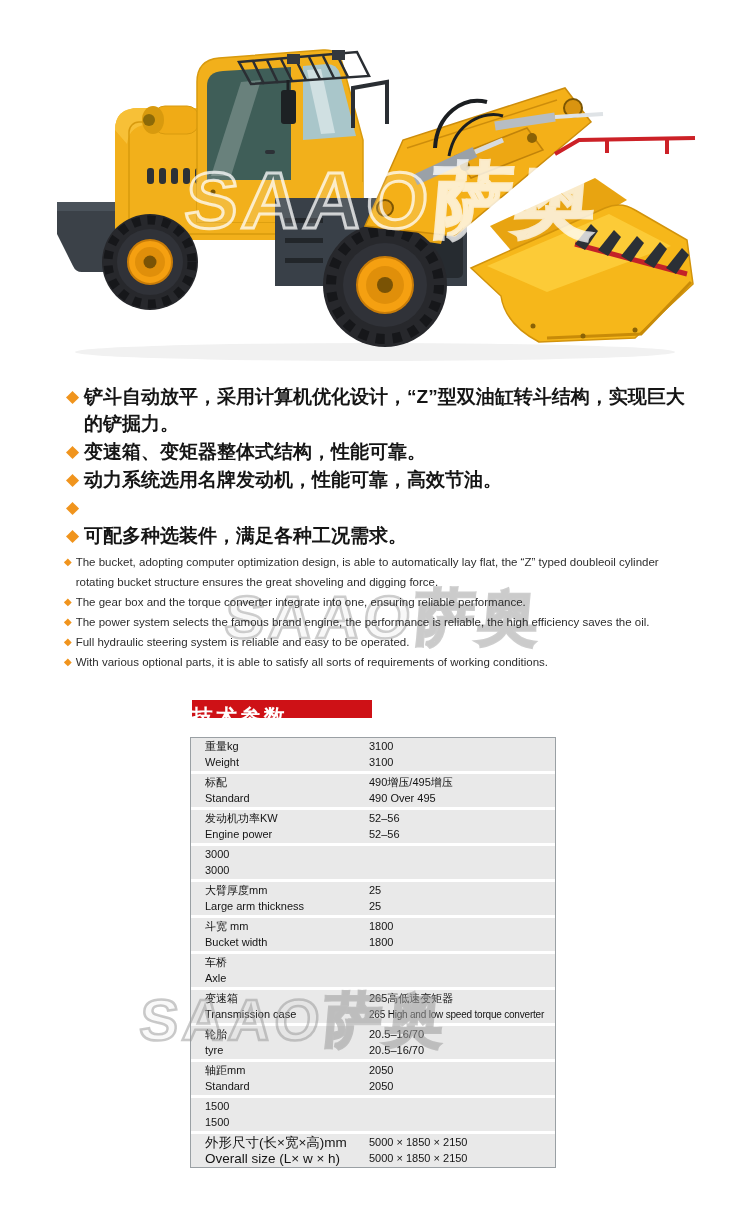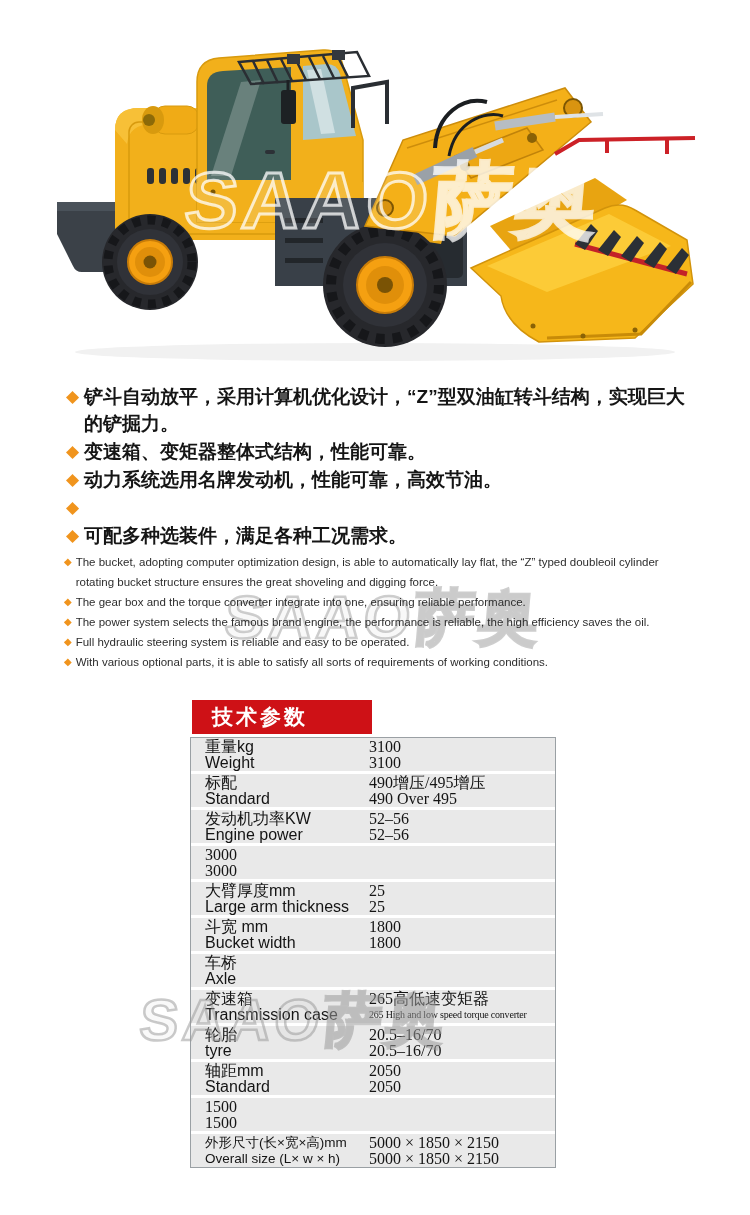--- a/index.html
+++ b/index.html
@@ -24,32 +24,32 @@
   .feat-cn{position:absolute;left:66px;top:383px;width:628px;list-style:none;margin:0;padding:0;z-index:2;}
   .feat-cn li{display:flex;font-size:19px;font-weight:bold;line-height:27px;color:#151515;margin-bottom:1px;}
   .feat-cn .dia{flex:0 0 auto;color:#f0941d;font-size:17px;line-height:27px;margin-right:5px;}
 
   
   .feat-en{position:absolute;left:64px;top:552px;width:634px;list-style:none;margin:0;padding:0;z-index:2;}
   .feat-en li{display:flex;font-size:11.5px;font-weight:normal;line-height:20px;color:#2d2d2d;}
   .feat-en .dia{flex:0 0 auto;color:#f0941d;font-size:10px;line-height:20px;margin-right:4px;}
 
   
-  .spec-title{position:absolute;left:192px;top:700px;width:180px;height:34px;background:#ce1116;
-      color:#fff;font-size:21px;font-weight:bold;line-height:34px;padding-left:20px;
+  .spec-title{position:absolute;left:192px;top:700px;width:180px;height:18px;background:#ce1116;
+      color:#fff;font-size:21px;font-weight:bold;line-height:34px;
       box-sizing:border-box;letter-spacing:3px;z-index:2;}
   .spec-body{position:absolute;left:190px;top:737px;width:366px;border:1px solid #9aa0a4;
       background:#fff;box-sizing:border-box;z-index:2;}
   .spec-row{display:flex;background:#e9e9e9;height:33px;margin-bottom:3px;
       padding:1px 0 0 14px;box-sizing:border-box;overflow:visible;}
   .spec-row:last-child{margin-bottom:0;}
   .spec-cell{white-space:nowrap;}
   .spec-cell.lab{flex:0 0 164px;}
-  .spec-cell.val{flex:1 1 auto;font-family:Liberation Serif, serif;}
-  .spec-row .cn,.spec-row .en{font-size:16px;line-height:15.5px;color:#141414;}
+  .spec-cell.val{flex:1 1 auto;}
+  .spec-row .cn,.spec-row .en{font-size:11px;line-height:15.5px;color:#141414;}
   .spec-row:nth-child(8) .val .en{font-size:10px;letter-spacing:-0.2px;line-height:16px;}
   .spec-row:nth-child(12) .lab .cn,.spec-row:nth-child(12) .lab .en{font-size:13.5px;}
 </style>
 </head>
 <body>
 
 <div class="page">
 
   <div class="hero">
     <svg width="680" height="340" viewBox="0 0 680 340">

